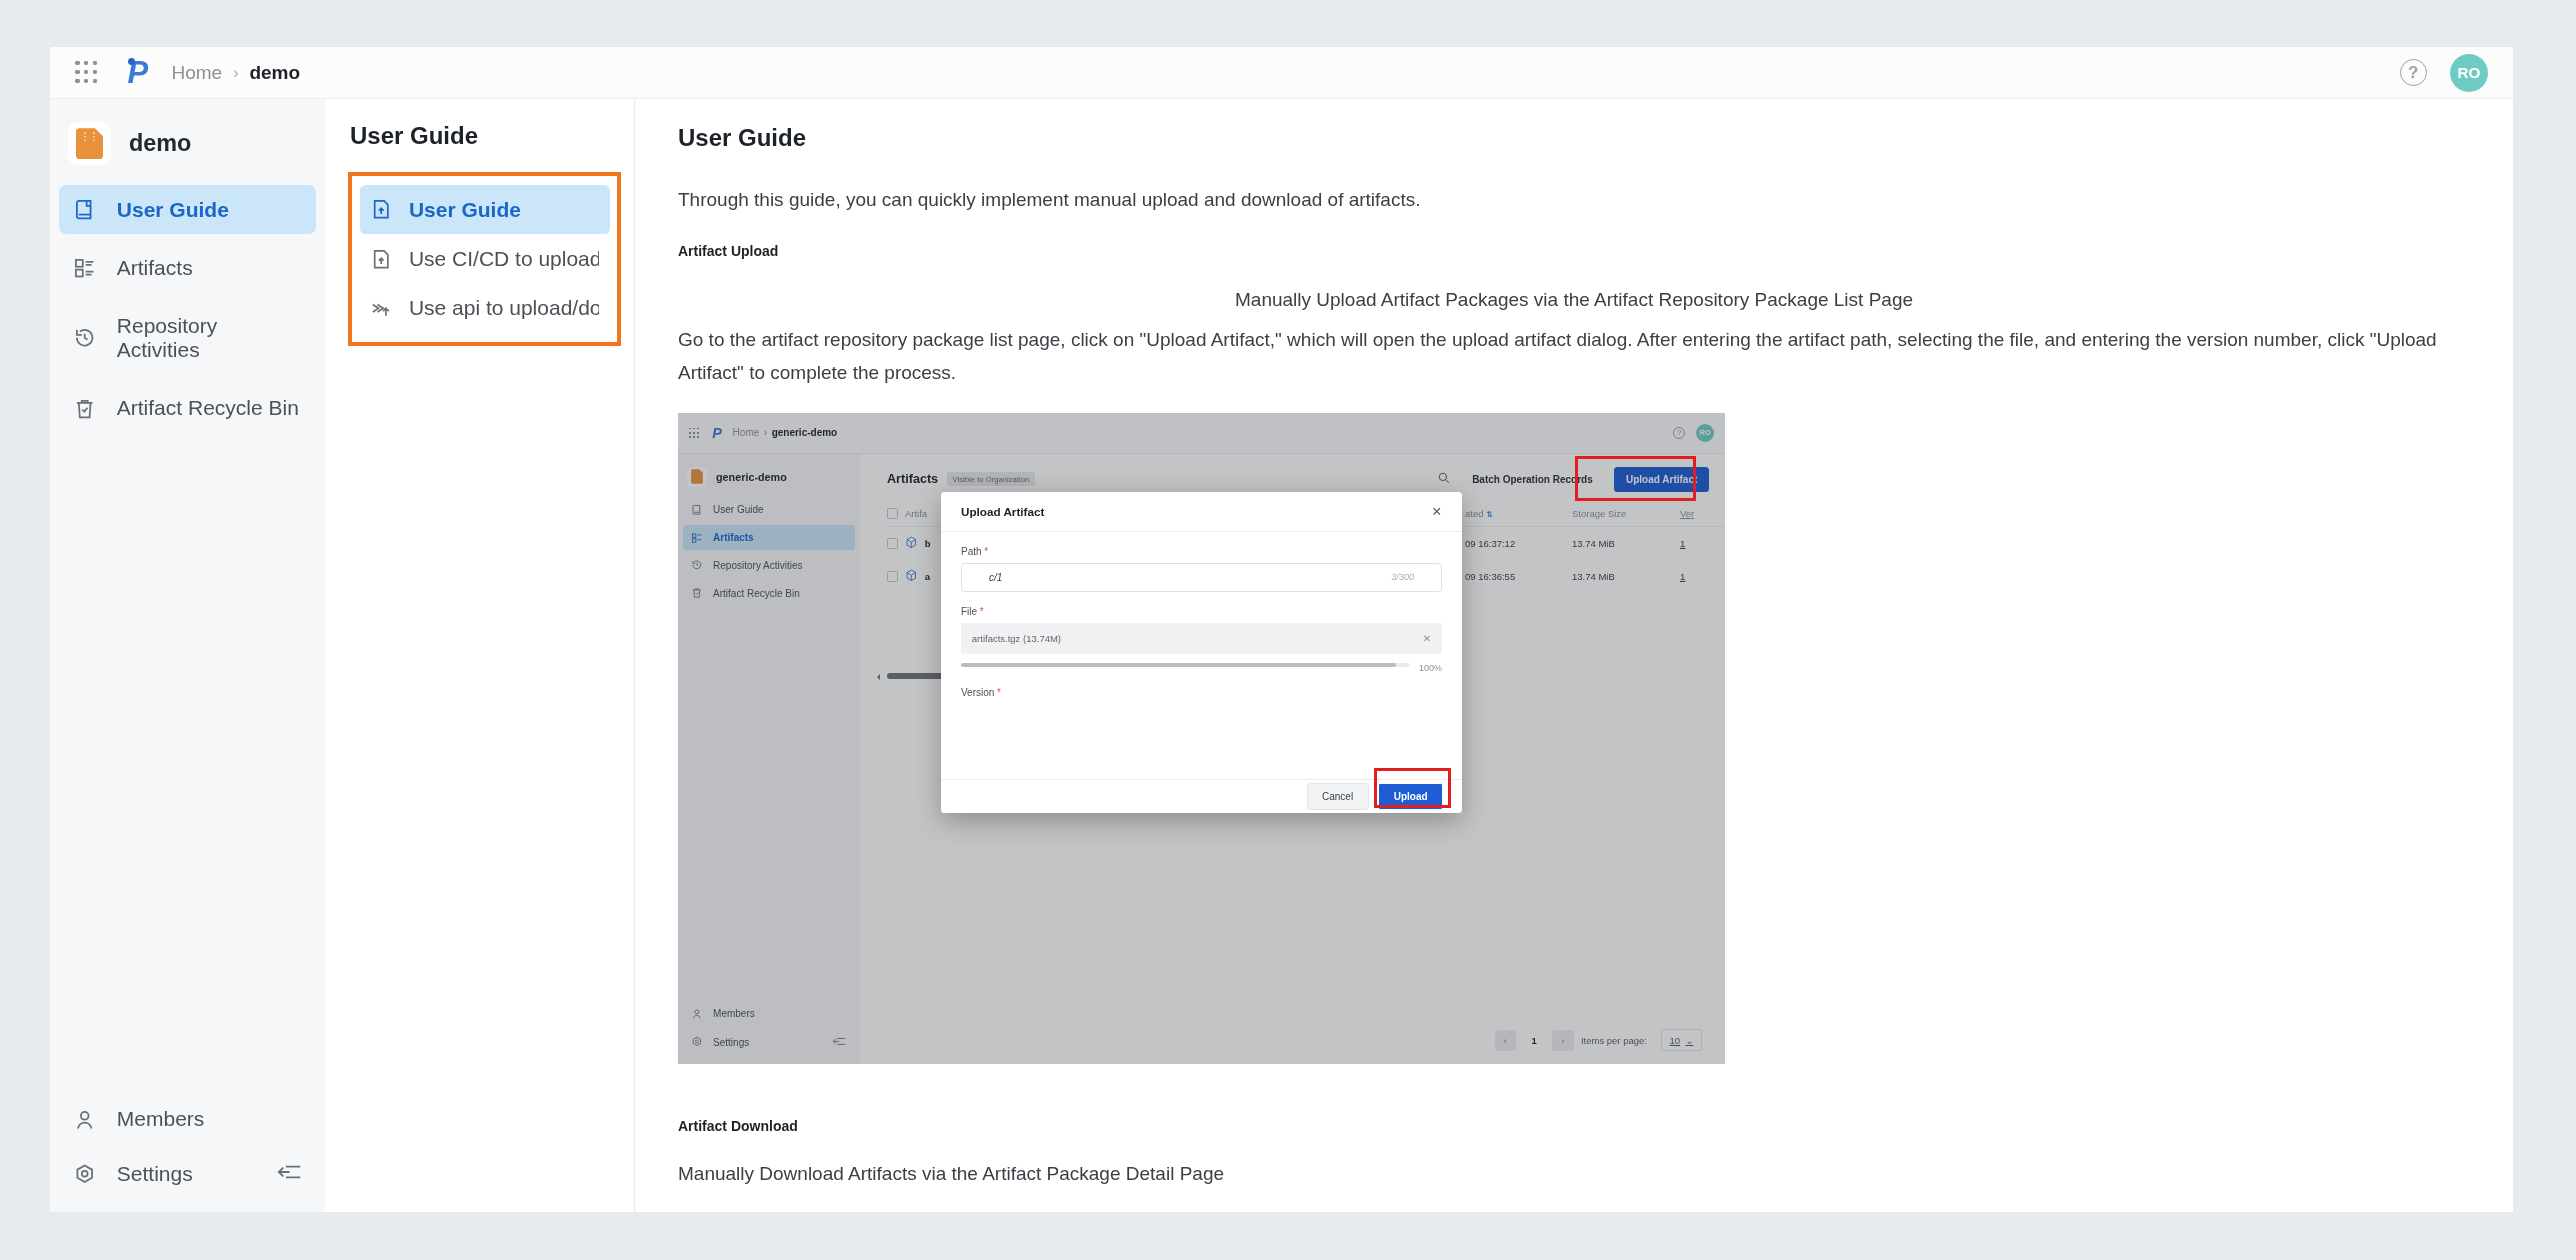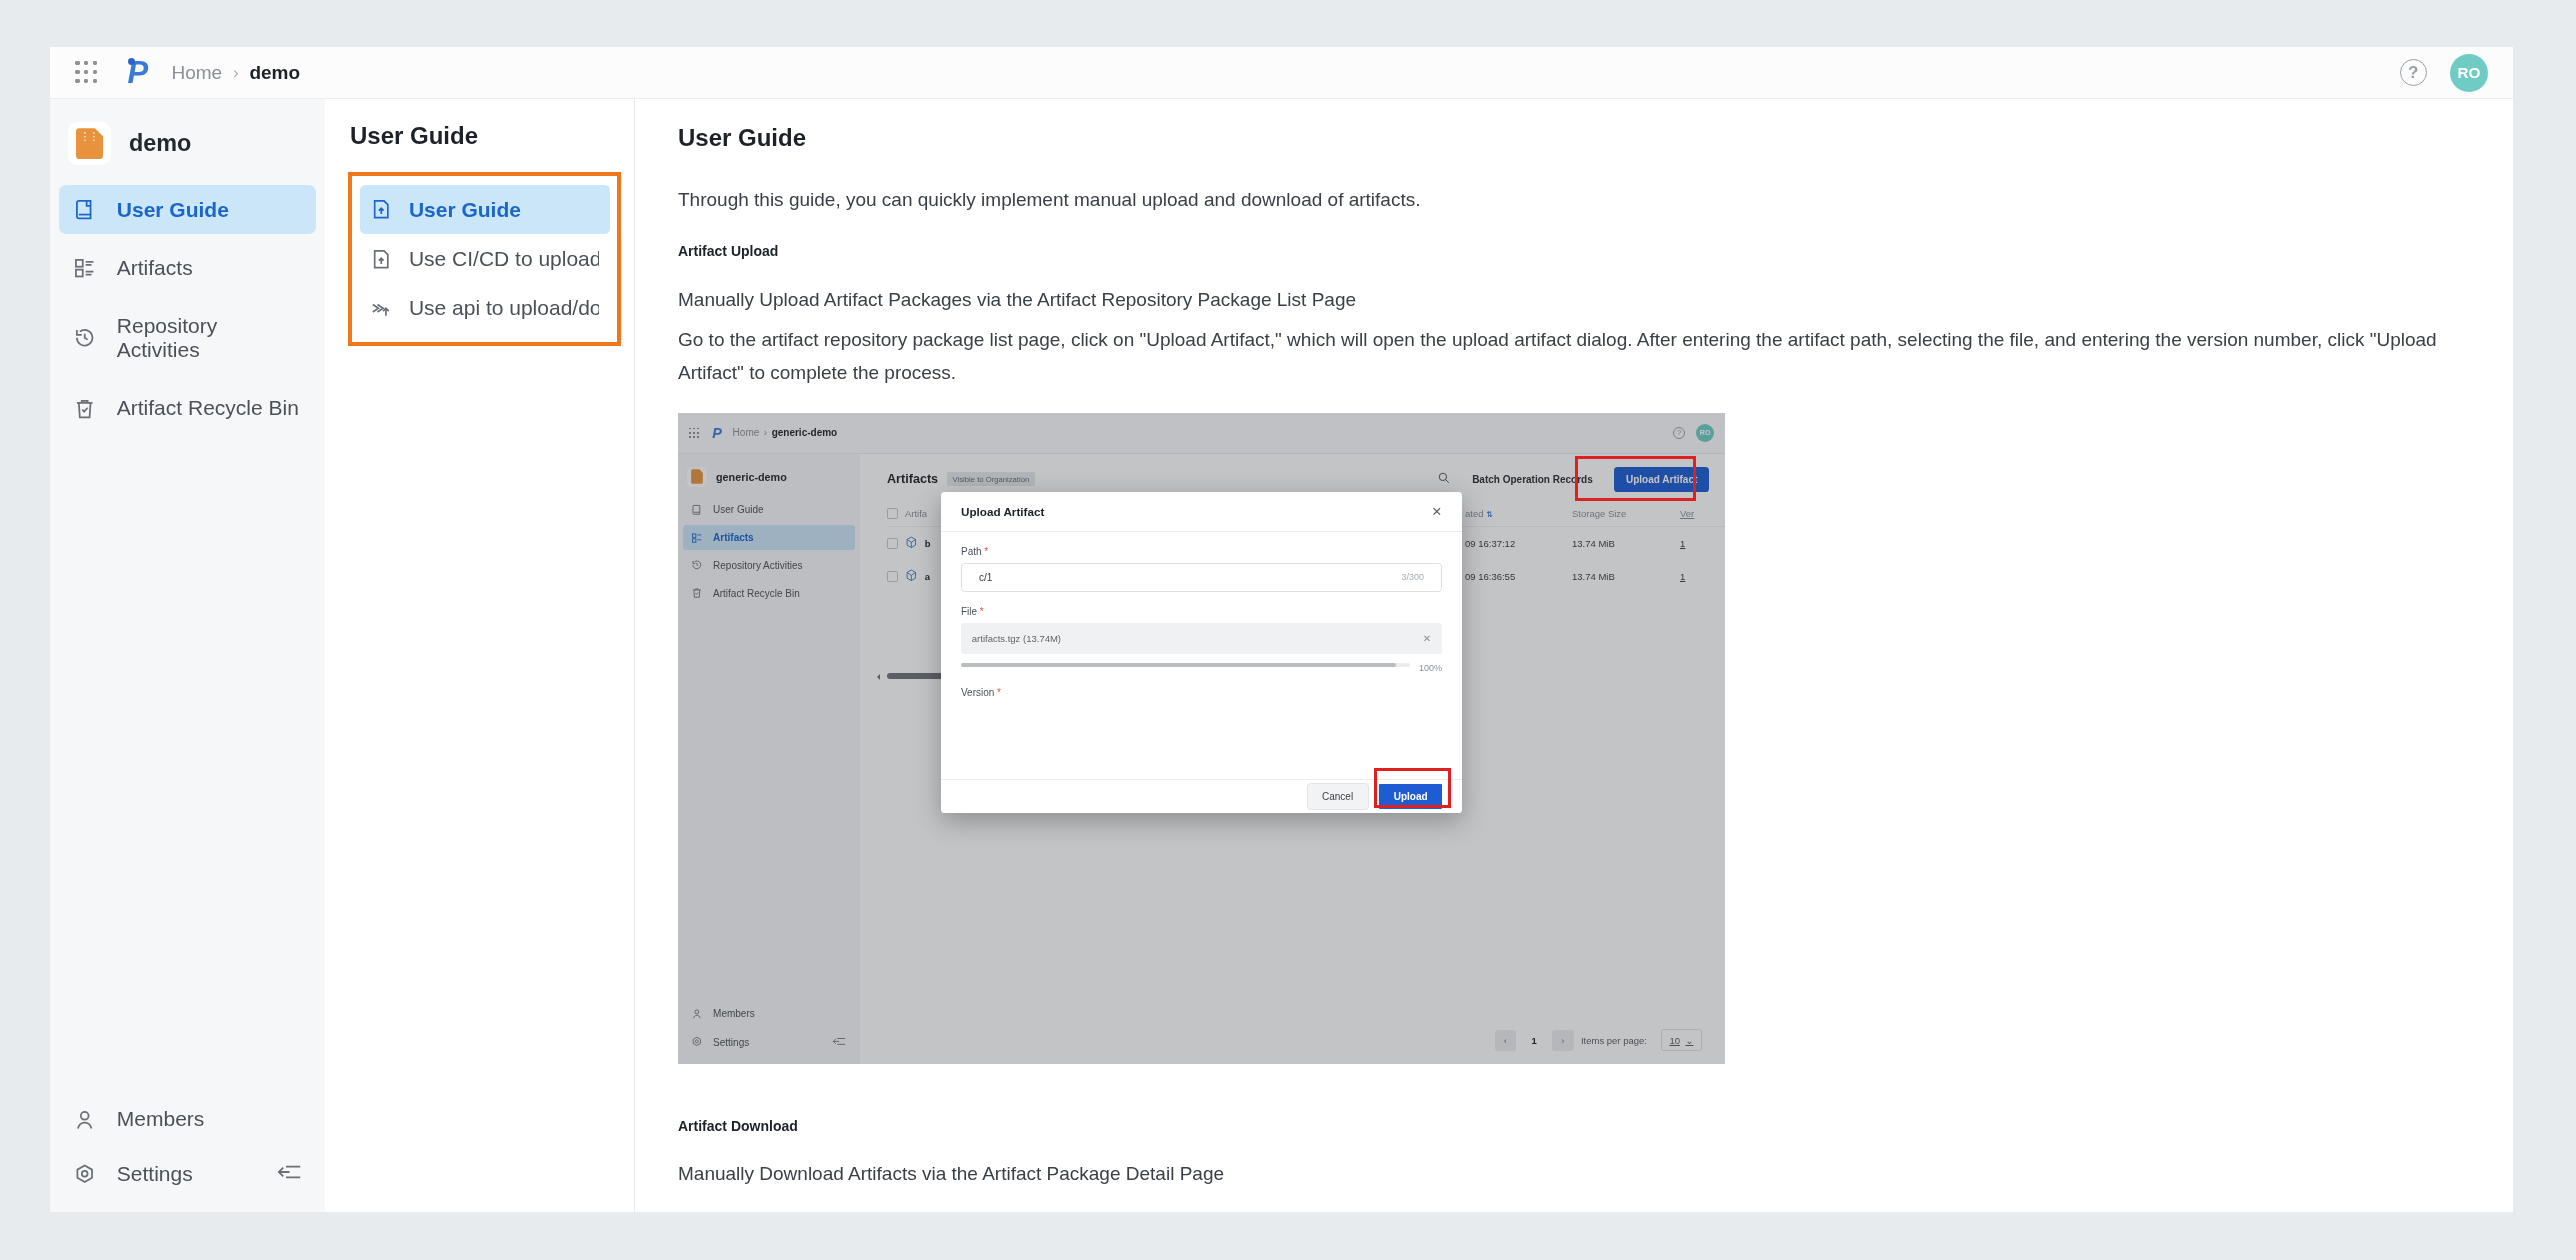--- a/index.html
+++ b/index.html
@@ -47,21 +47,21 @@
   .sub-item{display:flex;align-items:center;gap:16px;padding:12.6px 10.8px;border-radius:5.4px;font-size:21px;color:#4b5157;white-space:nowrap;overflow:hidden;cursor:pointer;}
   .sub-item.sel{background:var(--sel-bg);color:var(--accent-blue);font-weight:bold;}
   .sub-item svg{width:22.5px;height:22.5px;flex:none;stroke:#6b7076;fill:none;stroke-width:1.8;}
   .sub-item.sel svg{stroke:var(--accent-blue);}
   .sub-item span{overflow:hidden;text-overflow:clip;}
   
   .main{flex:1;padding:25px 43px 0;overflow:hidden;}
   .main h1{font-size:24px;font-weight:bold;color:#1d2228;margin-bottom:31px;}
   .main p{font-size:19px;color:#3b4046;line-height:1.75;margin-bottom:23.4px;max-width:1810px;}
   .main h3{font-size:14px;font-weight:bold;color:#1d2228;margin:27px 0 23.4px;}
-  .main .tight{margin-bottom:7.2px;}
+  .main .tight{margin-bottom:7.2px;text-align:center;}
   
   .shot{position:relative;width:1047px;height:651px;margin:18px 0 54px;background:#fff;overflow:hidden;font-family:"Liberation Sans",sans-serif;}
   .m-top{position:absolute;left:0;top:0;right:0;height:41px;background:#fbfbfc;border-bottom:0.9px solid #ececee;display:flex;align-items:center;padding:0 10.8px;}
   .m-grid{width:10.8px;height:10.8px;display:grid;grid-template-columns:repeat(3,1fr);gap:1.8px;margin-right:12.6px;}
   .m-grid i{width:1.8px;height:1.8px;background:#8d9297;}
   .m-logo{font-size:14.4px;font-weight:bold;font-style:italic;color:#3b7bd8;margin-right:10.8px;}
   .m-crumb{font-size:10px;color:#8a9097;display:flex;gap:4.5px;align-items:center;}
   .m-crumb .cur{color:#1d2228;font-weight:bold;}
   .m-tr{margin-left:auto;display:flex;align-items:center;gap:10.8px;}
   .m-help{width:12.6px;height:12.6px;border:0.9px solid #9aa0a6;border-radius:50%;color:#9aa0a6;font-size:8px;display:flex;align-items:center;justify-content:center;}
@@ -102,21 +102,21 @@
   .m-pg.page{background:transparent;font-weight:bold;color:#23282d;}
   .m-ipp{display:flex;align-items:center;gap:5.4px;border:0.9px solid #dfe2e5;border-radius:2.7px;padding:4.5px 7.2px;margin-left:7.2px;text-decoration:underline;}
   .m-dim{position:absolute;inset:0;background:rgba(40,44,50,.28);}
   
   .dlg{position:absolute;left:263px;top:79px;width:521px;height:321px;background:#fff;border-radius:3.6px;box-shadow:0 7.2px 27px rgba(0,0,0,.28);padding:0 20px;}
   .dlg-head{display:flex;align-items:center;height:40px;border-bottom:0.9px solid #ededef;margin:0 -20px;padding:0 20px;}
   .dlg-title{font-size:11.7px;font-weight:bold;color:#1d2228;}
   .dlg-x{margin-left:auto;font-size:12.6px;color:#55595e;cursor:pointer;}
   .f-label{font-size:10px;color:#4b5157;margin:14.4px 0 5.4px;}
   .req{color:#e25050;margin-left:2.7px;}
-  .f-input{position:relative;height:29px;border:0.9px solid #dcdfe3;border-radius:3.6px;display:flex;align-items:center;padding:0 17px;font-size:10px;color:#33383d;}
+  .f-input{position:relative;height:29px;border:0.9px solid #dcdfe3;border-radius:3.6px;display:flex;align-items:center;padding:0 27px;font-size:10px;color:#33383d;font-style:italic;}
   .f-counter{margin-left:auto;color:#a6acb2;font-size:9px;}
   .f-chip{height:31px;background:#f0f1f3;border-radius:2.7px;display:flex;align-items:center;padding:0 10.8px;font-size:9.5px;color:#5f646a;}
   .f-chip .x{margin-left:auto;color:#8a9097;font-size:10px;cursor:pointer;}
   .f-progress{display:flex;align-items:flex-start;gap:9px;margin-top:9px;}
   .bar{flex:1;height:4.5px;background:#ececee;border-radius:2.7px;position:relative;}
   .bar i{position:absolute;left:0;top:0;bottom:0;width:97%;background:#b9bcc0;border-radius:2.7px;}
   .f-pct{font-size:9px;color:#8a9097;}
   .f-input.focus{border:1.4px solid #5b9bd5;}
   .cursor{width:0.9px;height:12.6px;background:#333;margin-left:0.9px;}
   .dlg-foot{position:absolute;left:0;right:0;bottom:0;height:34px;border-top:0.9px solid #ededef;display:flex;align-items:center;justify-content:flex-end;gap:10.8px;padding:0 20px;}

